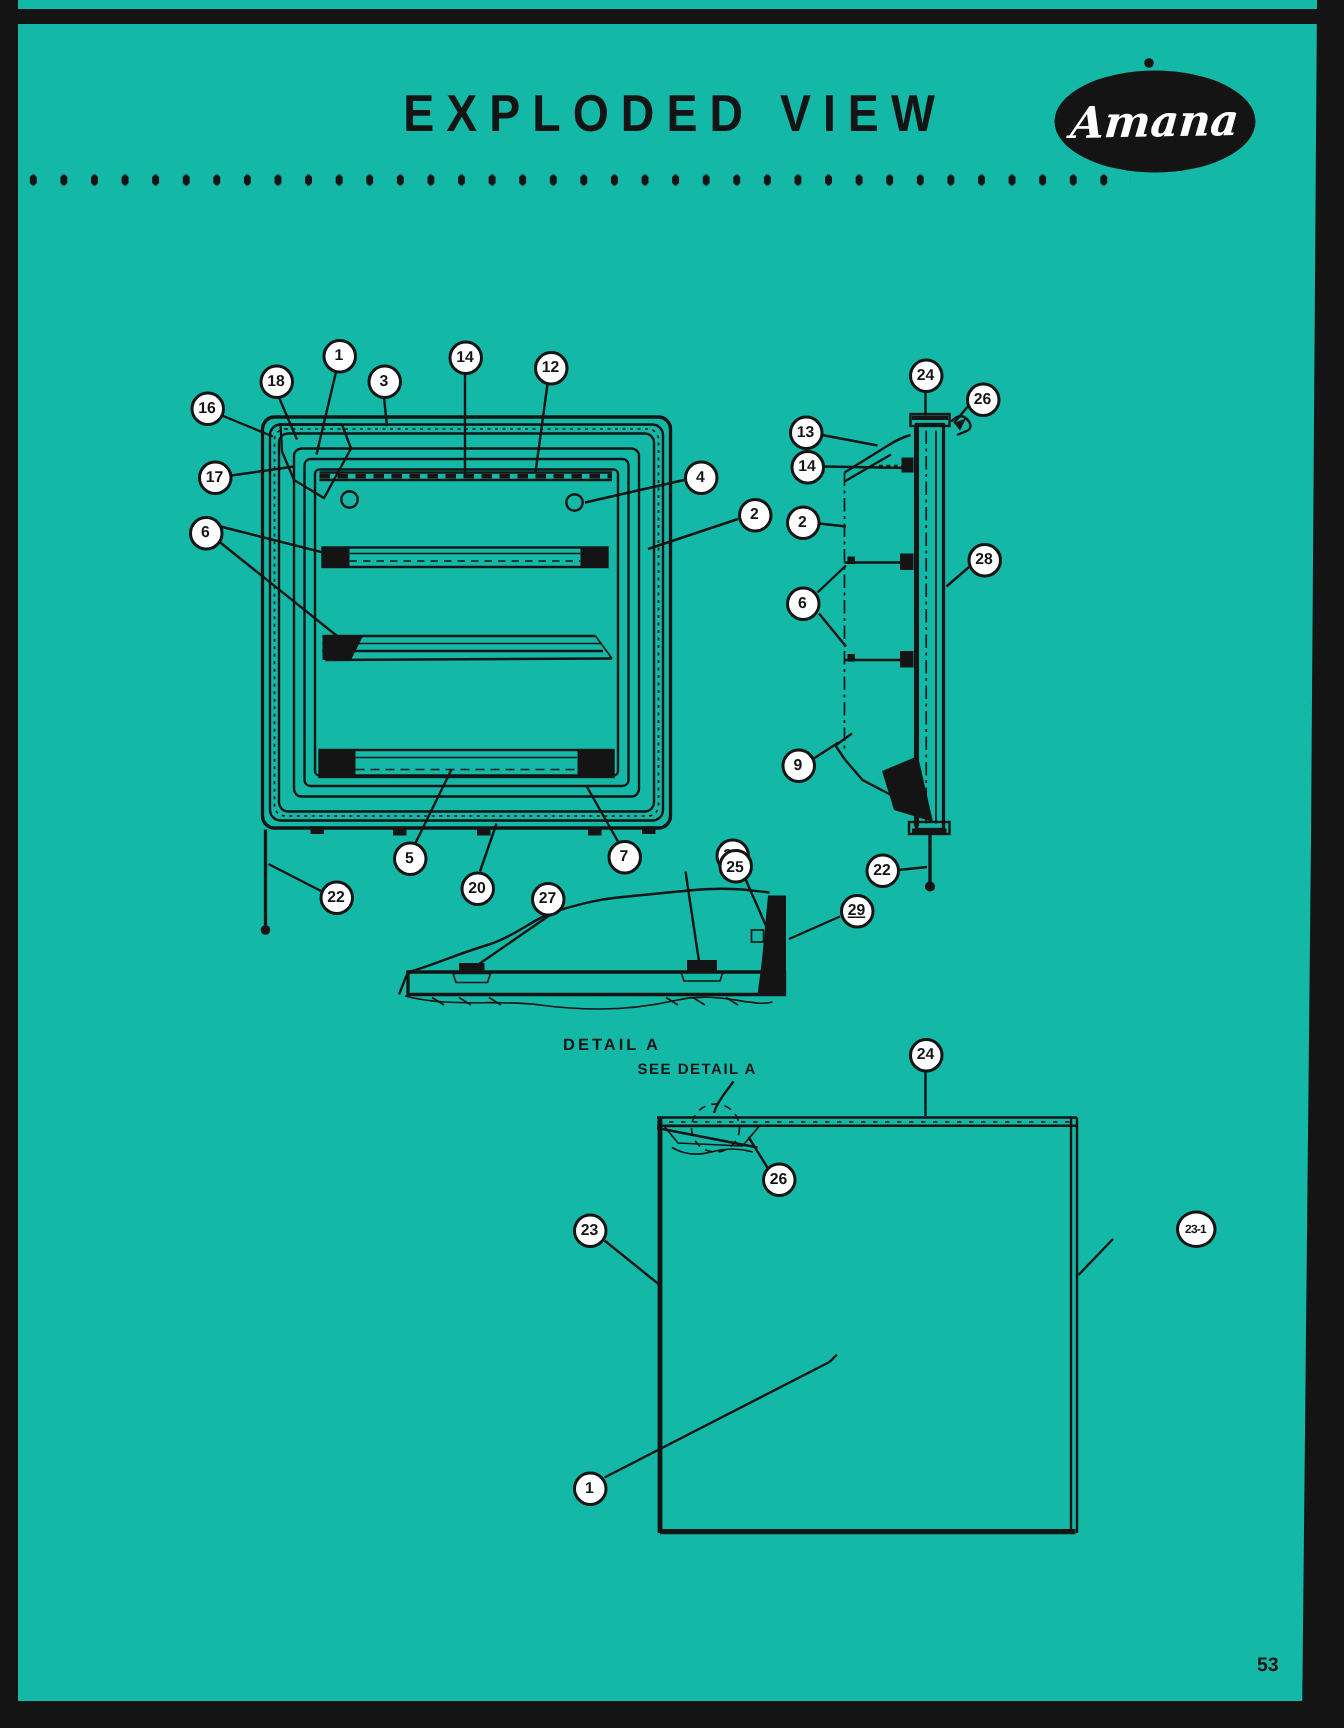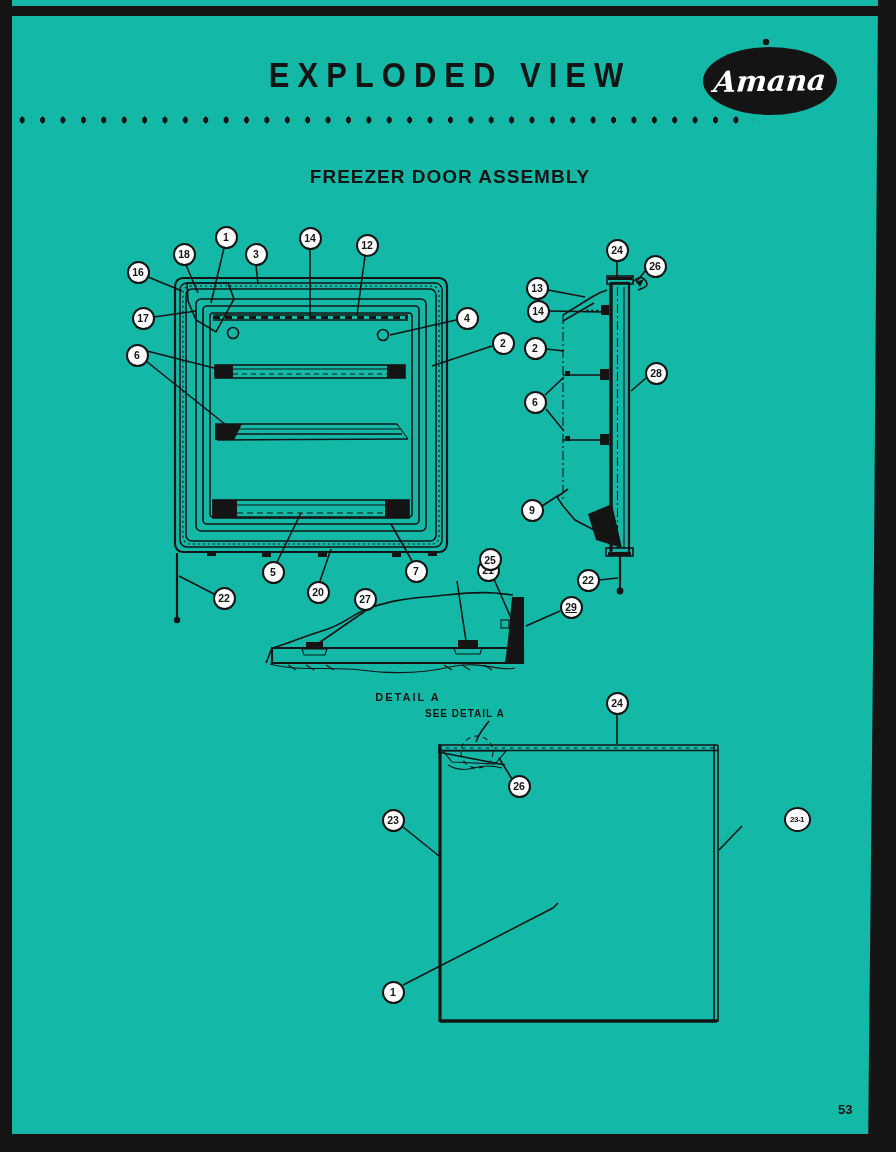--- a/index.html
+++ b/index.html
@@ -206,21 +206,20 @@
       <path d="M403,985 L553,908" class="ld"></path>
       <path d="M489,721 C484,728 478,734 476,742" class="ld"></path>
     </g>
   </svg>
 
   <div class="txt title">EXPLODED VIEW</div>
   <div class="logo">
     <span>Amana</span>
   </div>
   <div class="dots"></div>
-  <div class="txt subtitle">FREEZER DOOR ASSEMBLY</div>
   <div class="txt detail-label">DETAIL A</div>
   <div class="txt see-detail">SEE DETAIL A</div>
   <div class="txt page-number">53</div>
 
   <div id="callout-layer">
       <div class="callout" style="left: 126.5px; top: 260.5px;">16</div>
       <div class="callout" style="left: 172.5px; top: 242.5px;">18</div>
       <div class="callout" style="left: 214.5px; top: 225.5px;">1</div>
       <div class="callout" style="left: 244.5px; top: 242.5px;">3</div>
       <div class="callout" style="left: 298.5px; top: 226.5px;">14</div>
@@ -237,21 +236,21 @@
       <div class="callout" style="left: 643.5px; top: 254.5px;">26</div>
       <div class="callout" style="left: 525.5px; top: 276.5px;">13</div>
       <div class="callout" style="left: 526.5px; top: 299.5px;">14</div>
       <div class="callout" style="left: 523.5px; top: 336.5px;">2</div>
       <div class="callout" style="left: 644.5px; top: 361.5px;">28</div>
       <div class="callout" style="left: 523.5px; top: 390.5px;">6</div>
       <div class="callout" style="left: 520.5px; top: 498.5px;">9</div>
       <div class="callout" style="left: 576.5px; top: 568.5px;">22</div>
       <div class="callout" style="left: 353.5px; top: 587.5px;">27</div>
       <div class="callout" style="left: 444.5px; top: 558.5px; margin-left: 32px;">21</div>
-      <div class="callout" style="left: 478.5px; top: 548px;">25</div>
+      <div class="callout" style="left: 478.5px; top: 566px;">25</div>
       <div class="callout" style="left: 559.5px; top: 595.5px; text-decoration: underline;">29</div>
       <div class="callout" style="left: 605.5px; top: 691.5px;">24</div>
       <div class="callout" style="left: 507.5px; top: 774.5px;">26</div>
       <div class="callout" style="left: 381.5px; top: 808.5px; text-align: center;">23</div>
       <div class="callout wide" style="left: 739.5px; top: 806.5px;">23-1</div>
       <div class="callout" style="left: 381.5px; top: 980.5px;">1</div>
     </div>
 </div>
 
 </body></html>

